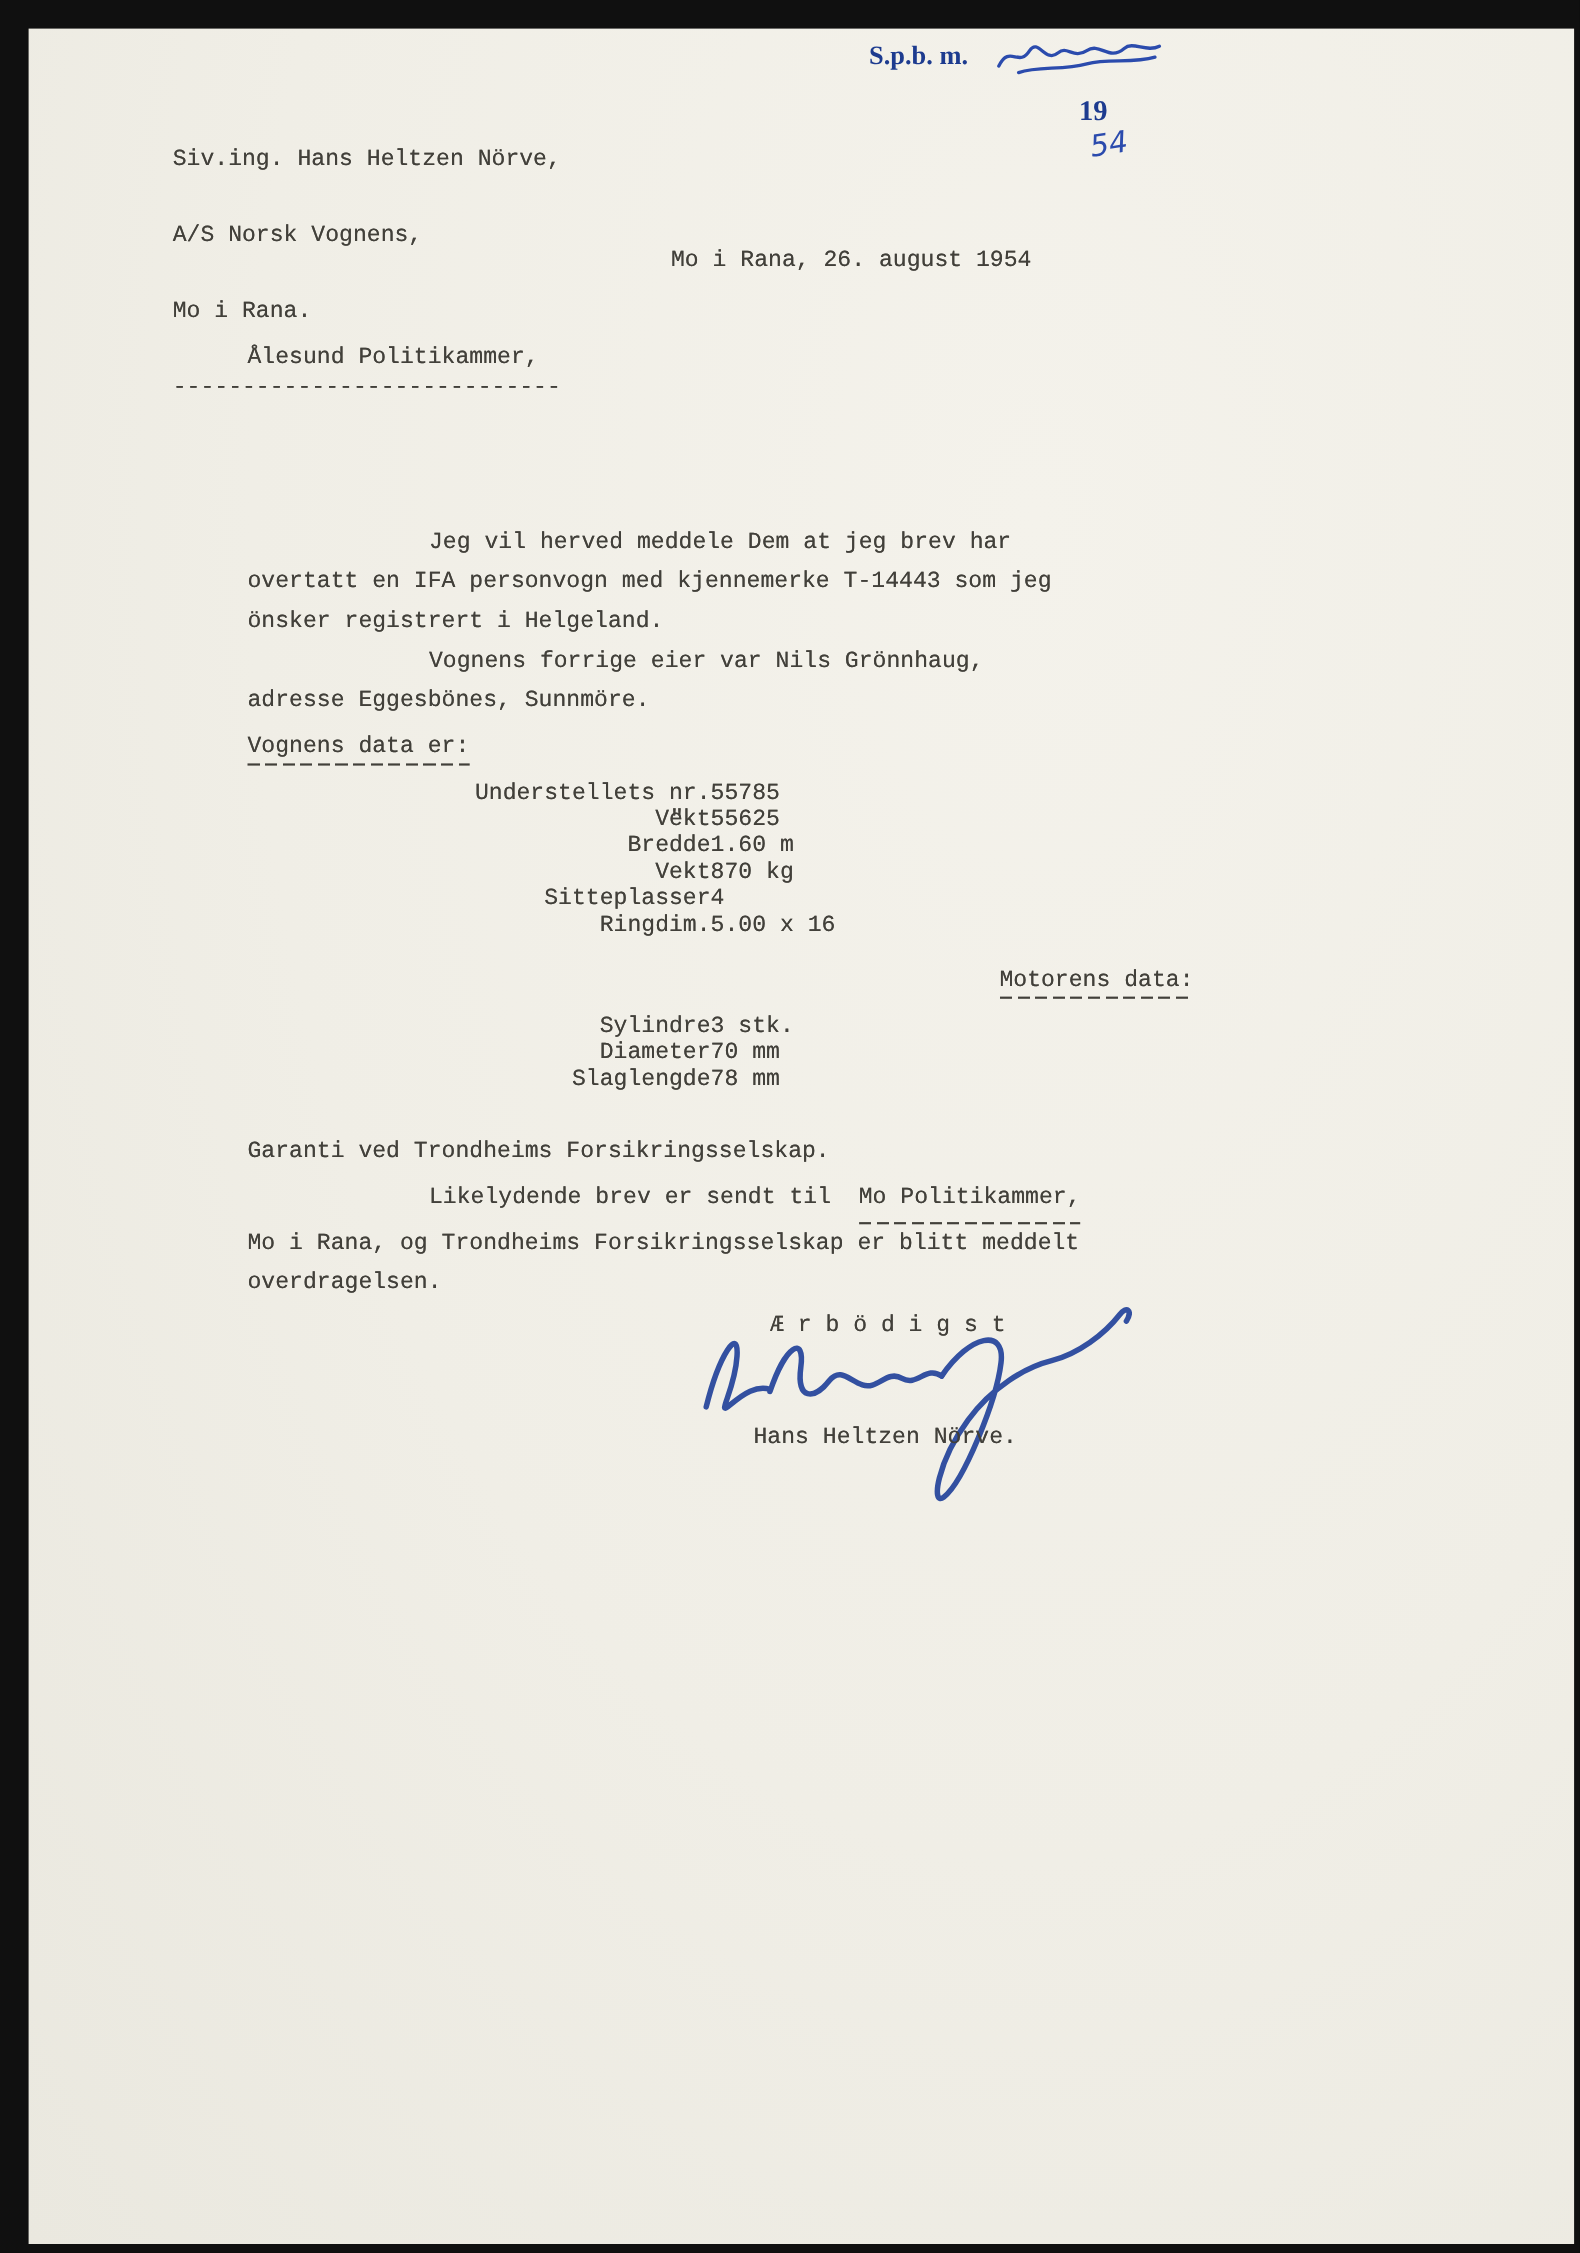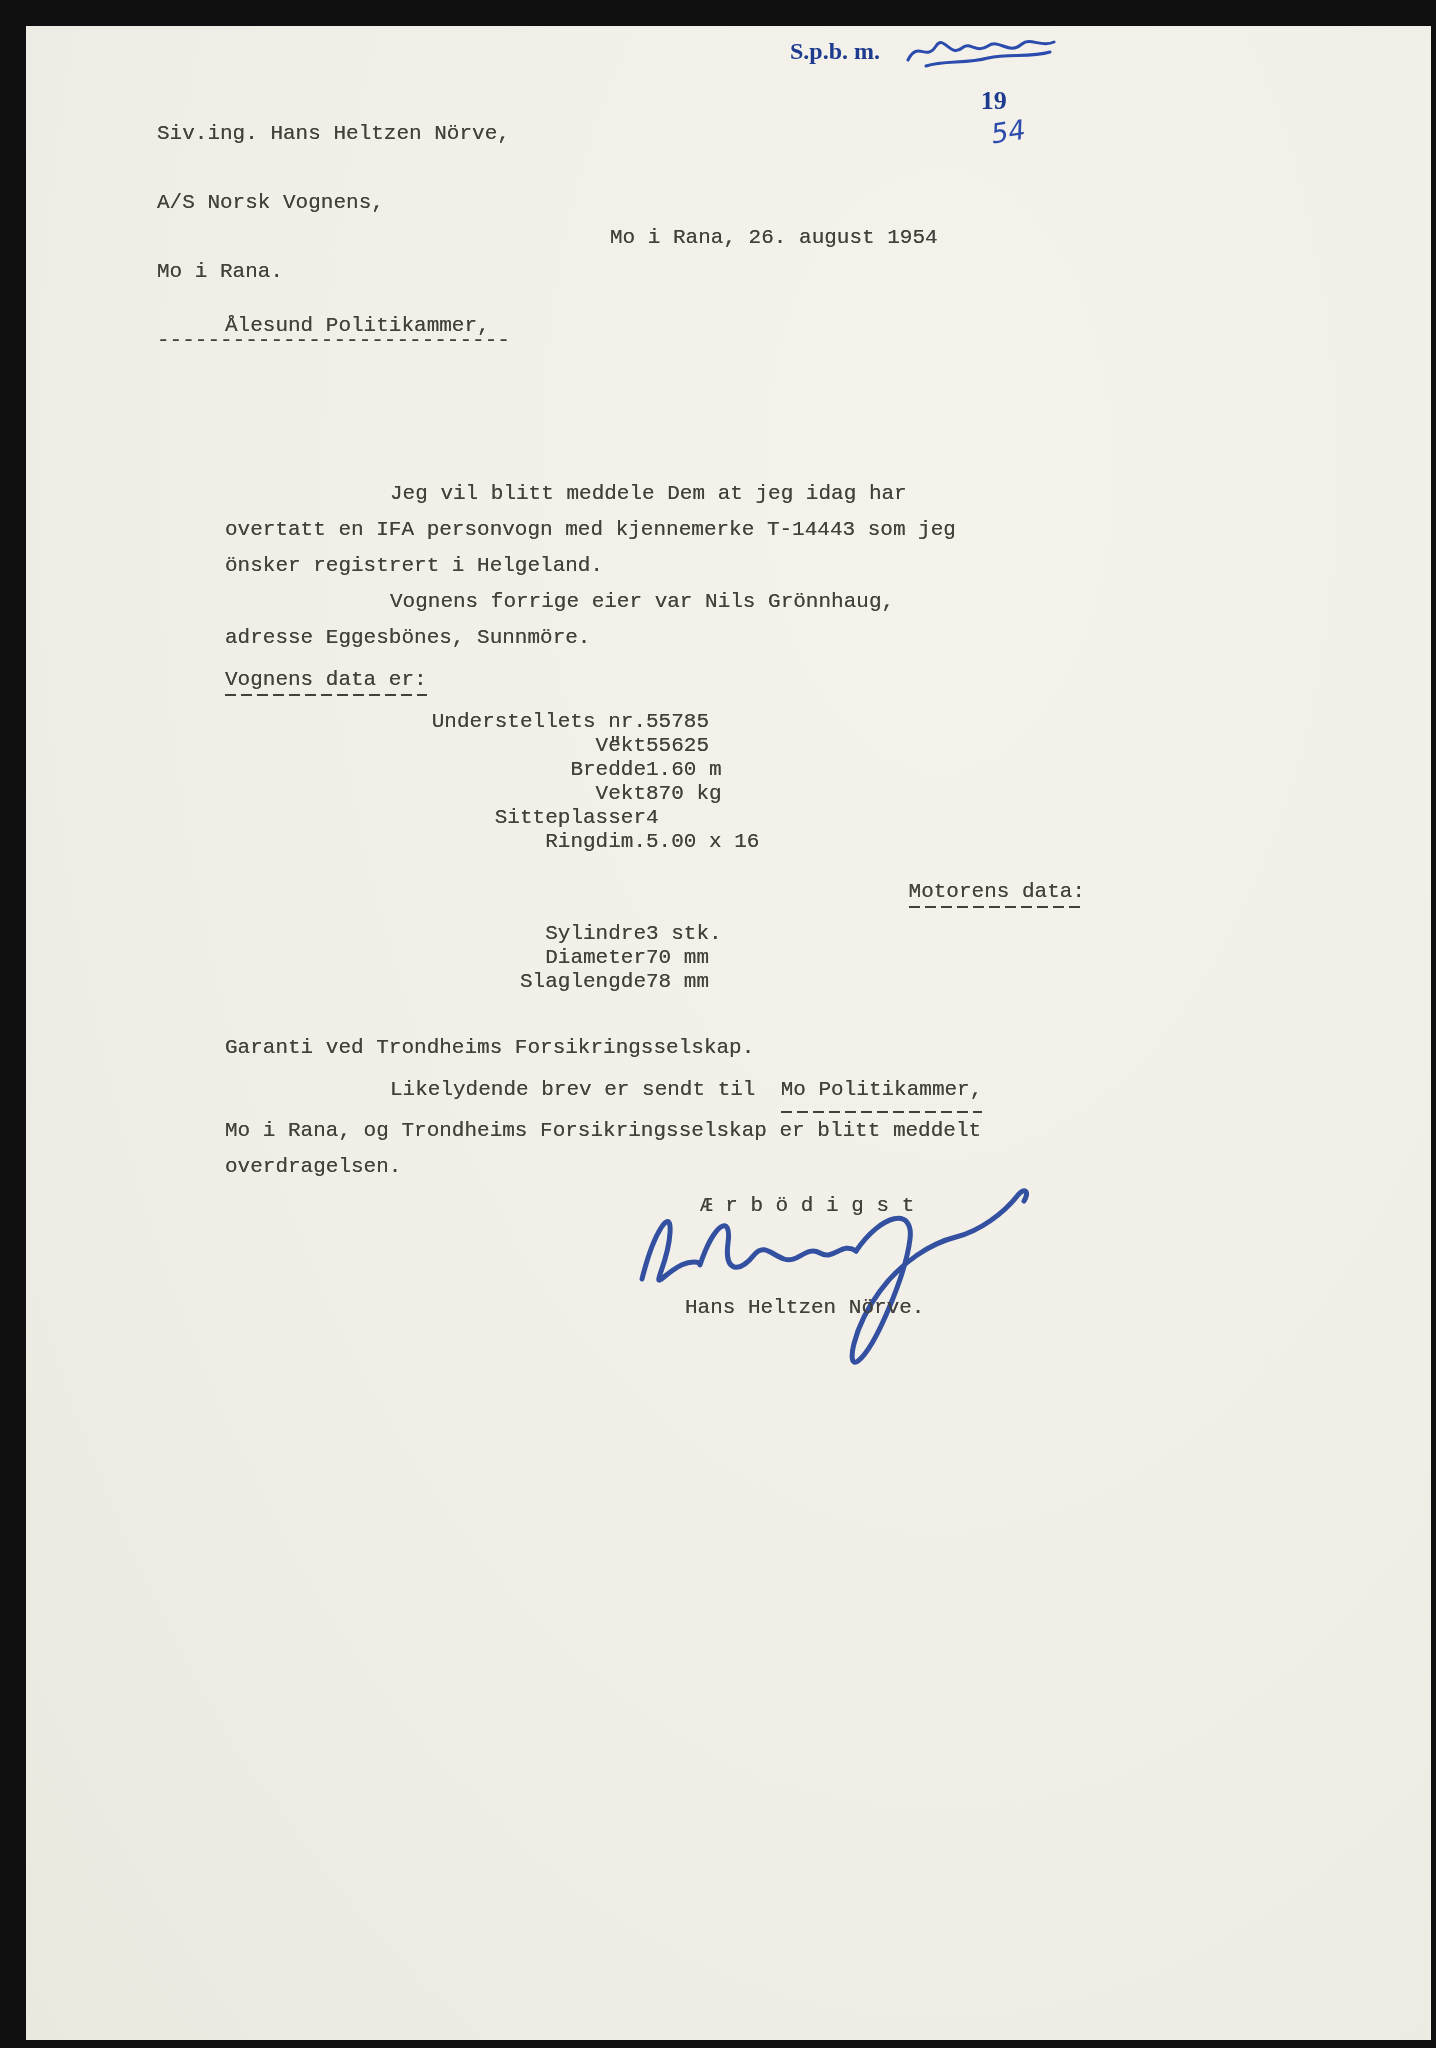--- a/index.html
+++ b/index.html
@@ -22,21 +22,21 @@
     background: radial-gradient(ellipse at 65% 22%, #f4f2eb 0%, #f0eee6 55%, #eae8df 100%);
     color: #42403a;
   }
   .tw {
     font-size: 21px;
     color: #42403a;
     text-shadow: 0 0 0.6px rgba(61,60,56,0.75);
     white-space: pre;
   }
   
-  .sender { position: absolute; left: 131px; top: 50px; line-height: 23px; font-family: Liberation Mono, monospace; }
+  .sender { position: absolute; left: 131px; top: 62px; line-height: 23px; font-family: Liberation Mono, monospace; }
   .sender .divider { letter-spacing: 0; }
   
   .stamp { position: absolute; left: 760px; top: 10px; width: 420px; height: 90px; }
   .stamp-label {
     position: absolute; left: 4px; top: 2px;
     font-family: "Liberation Serif", "DejaVu Serif", serif;
     font-weight: 600; font-size: 24px; color: #1d3b8f; white-space: pre;
   }
   .stamp-scribble { position: absolute; left: 118px; top: -6px; width: 156px; height: 44px; color: #2b4bad; }
   .stamp-year { position: absolute; left: 118px; top: 32px; white-space: pre; }
@@ -111,21 +111,21 @@
 
     <div class="dateline tw">Mo i Rana, 26. august 1954</div>
 
     <div class="recipient">
       <div class="tw">Ålesund Politikammer,</div>
     </div>
 
     <div class="content">
 
       <div>
-        <div class="tw bline indent">Jeg vil blitt meddele Dem at jeg idag har</div>
+        <div class="tw bline indent">Jeg vil herved meddele Dem at jeg brev har</div>
         <div class="tw bline">overtatt en IFA personvogn med kjennemerke T-14443 som jeg</div>
         <div class="tw bline">önsker registrert i Helgeland.</div>
       </div>
 
       <div>
         <div class="tw bline indent">Vognens forrige eier var Nils Grönnhaug,</div>
         <div class="tw bline">adresse Eggesbönes, Sunnmöre.</div>
       </div>
 
       <div class="section-heading">

